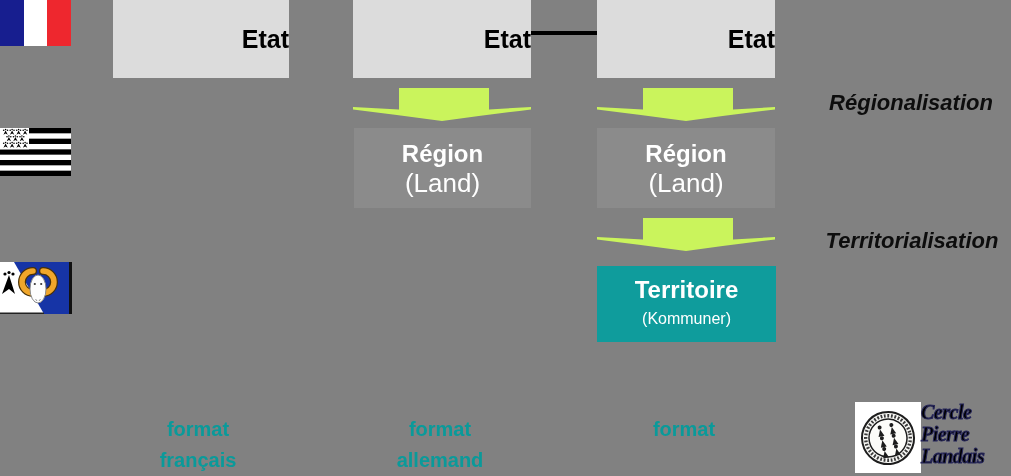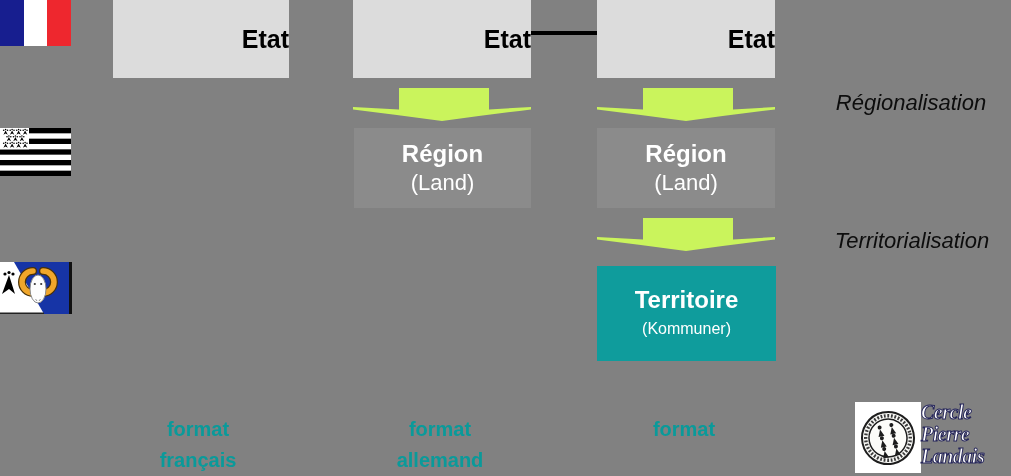--- a/index.html
+++ b/index.html
@@ -16,41 +16,41 @@
     display:flex;align-items:center;justify-content:flex-end;
     color:#000;font-weight:bold;font-size:25px;
   }
   .connector{background:#000;}
   .region-box{
     background:#8b8b8b;
     display:flex;flex-direction:column;align-items:center;justify-content:center;
     color:#fff;
   }
   .region-box .title{font-weight:bold;font-size:24px;line-height:30px;}
-  .region-box .subtitle{font-size:22px;line-height:28px;}
+  .region-box .subtitle{font-size:26px;line-height:28px;}
   .territoire-box{
     background:#0f9c9c;
     display:flex;flex-direction:column;align-items:center;justify-content:center;
     color:#fff;text-align:center;
   }
   .territoire-box .title{font-weight:bold;font-size:24px;line-height:30px;}
   .territoire-box .subtitle{font-size:16px;line-height:28px;}
   .annotation{
     color:#0d0d0d;font-style:italic;font-size:22px;
-    text-align:center;white-space:nowrap;
+    text-align:center;white-space:nowrap;font-weight:bold;
   }
   .footer-label{
     color:#0a9a9a;font-weight:bold;font-size:20px;line-height:31px;
     text-align:center;white-space:nowrap;
   }
   .logo-text{
     font-family:"Liberation Serif", serif;
     font-style:italic;font-weight:bold;
     font-size:20px;line-height:22px;
-    color:#ffffff;
+    color:#000000;
     -webkit-text-stroke:1px #26265a;
     letter-spacing:-0.5px;
     white-space:nowrap;
   }
   .seal-box{background:#ffffff;}
   svg{display:block;}
 </style>
 </head>
 <body>
 
@@ -138,21 +138,21 @@
 
   <div class="abs region-box" style="left:354px;top:128px;width:177px;height:80px">
     <span class="title">Région</span>
     <span class="subtitle">(Land)</span>
   </div>
   <div class="abs region-box" style="left:597px;top:128px;width:178px;height:80px">
     <span class="title">Région</span>
     <span class="subtitle">(Land)</span>
   </div>
 
-  <div class="abs territoire-box" style="left:597px;top:266px;width:179px;height:95px">
+  <div class="abs territoire-box" style="left:597px;top:266px;width:179px;height:76px">
     <span class="title">Territoire</span>
     <span class="subtitle">(Kommuner)</span>
   </div>
 
   <div class="abs annotation" style="left:811px;top:90px;width:200px">Régionalisation</div>
   <div class="abs annotation" style="left:812px;top:228px;width:200px">Territorialisation</div>
 
   <div class="abs footer-label" style="left:98px;top:414px;width:200px">
     <div>format</div>
     <div>français</div>

